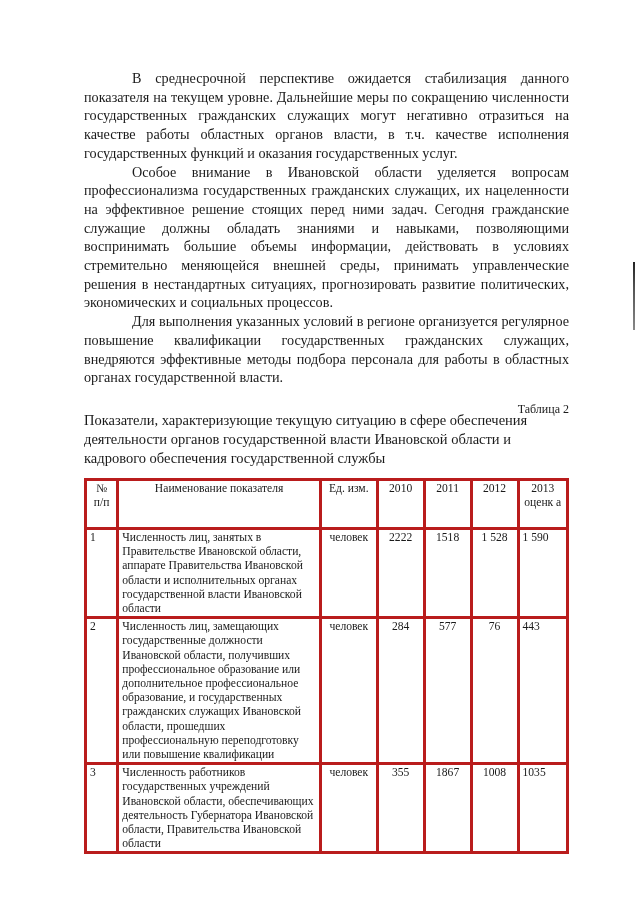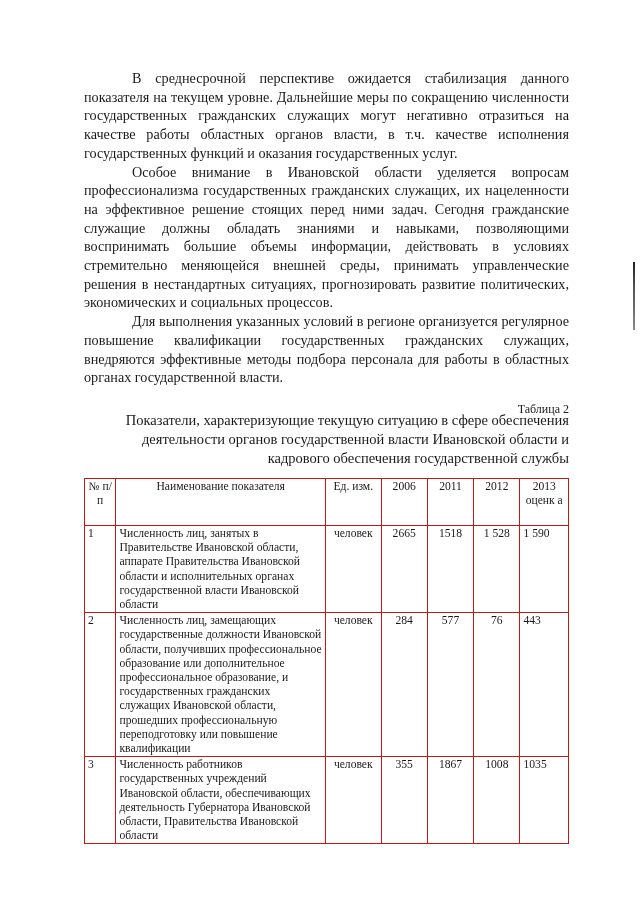--- a/index.html
+++ b/index.html
@@ -12,28 +12,28 @@
     position: absolute; left: 84px; width: 485px;
     font-size: 14.2px; line-height: 18.7px; text-align: justify;
   }
   .body-text p { margin: 0; text-indent: 48px; }
   #para-block { top: 69px; }
   .table-caption-num {
     position: absolute; top: 402px; right: 71px; font-size: 12px;
   }
   .table-title {
     position: absolute; top: 411px; left: 84px; width: 485px;
-    text-align: right; font-size: 14.5px; line-height: 19px;
+    text-align: left; font-size: 14.5px; line-height: 19px;
   }
   table.data {
     position: absolute; left: 84px; top: 478px; width: 485px;
     border-collapse: collapse; font-size: 11.6px; line-height: 14.2px;
   }
   table.data td, table.data th {
-    border: 1px solid #b91c1c; vertical-align: top; padding: 1px 3px 0 3px; font-weight: normal;
+    border: 3px solid #b91c1c; vertical-align: top; padding: 1px 3px 0 3px; font-weight: normal;
   }
   table.data th { text-align: center; }
   .c-num { width: 25px; text-align: left; }
   .c-name { width: 207px; text-align: left; border-radius: 9px; }
   .c-unit { width: 49px; text-align: center; }
   .c-y { width: 40px; text-align: center; }
   .c-y13 { width: 42px; }
   td.c-num { text-align: left; }
   td.c-name { text-align: left; }
   tr.h-head th { height: 45px; }
@@ -56,30 +56,30 @@
   <div class="table-caption-num">Таблица 2</div>
 
   <div class="table-title">Показатели, характеризующие текущую ситуацию в сфере обеспечения деятельности органов государственной власти Ивановской области и кадрового обеспечения государственной службы</div>
 
   <table class="data">
     <tbody>
         <tr class="h-head">
       <th class="c-num">№ п/п</th>
       <th class="c-name">Наименование показателя</th>
       <th class="c-unit">Ед. изм.</th>
-      <th class="c-y">2006</th>
+      <th class="c-y">2010</th>
       <th class="c-y">2011</th>
       <th class="c-y">2012</th>
       <th class="c-y13">2013 оценк а</th>
     </tr>
     <tr>
       <td class="c-num">1</td>
       <td class="c-name">Численность лиц, занятых в Правительстве Ивановской области, аппарате Правительства Ивановской области и исполнительных органах государственной власти Ивановской области</td>
       <td class="c-unit">человек</td>
-      <td class="c-y">2665</td>
+      <td class="c-y">2222</td>
       <td class="c-y">1518</td>
       <td class="c-y">1 528</td>
       <td class="c-y13">1 590</td>
     </tr>
     <tr>
       <td class="c-num">2</td>
       <td class="c-name">Численность лиц, замещающих государственные должности Ивановской области, получивших профессиональное образование или дополнительное профессиональное образование, и государственных гражданских служащих Ивановской области, прошедших профессиональную переподготовку или повышение квалификации</td>
       <td class="c-unit">человек</td>
       <td class="c-y">284</td>
       <td class="c-y">577</td>

